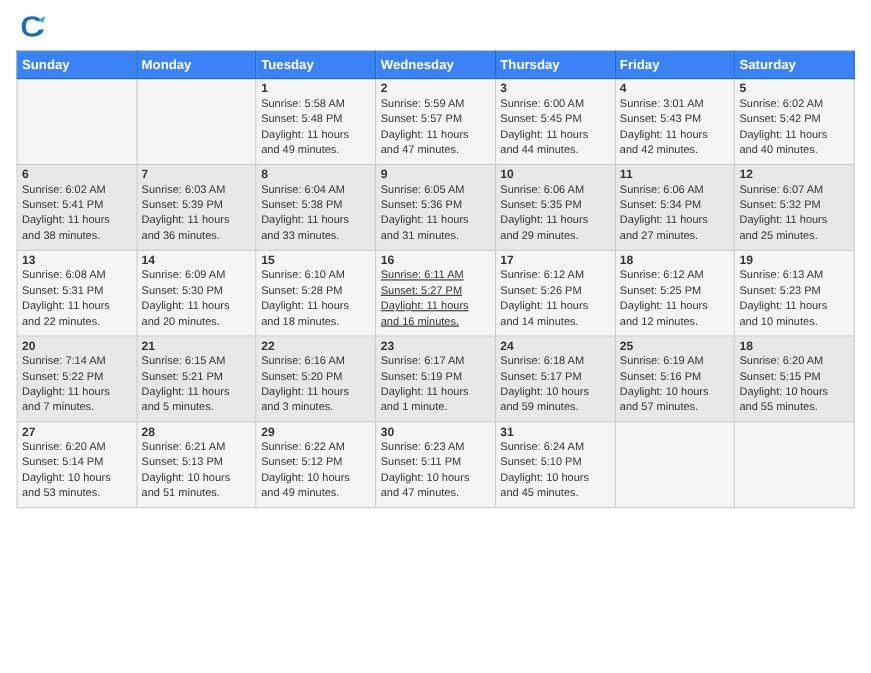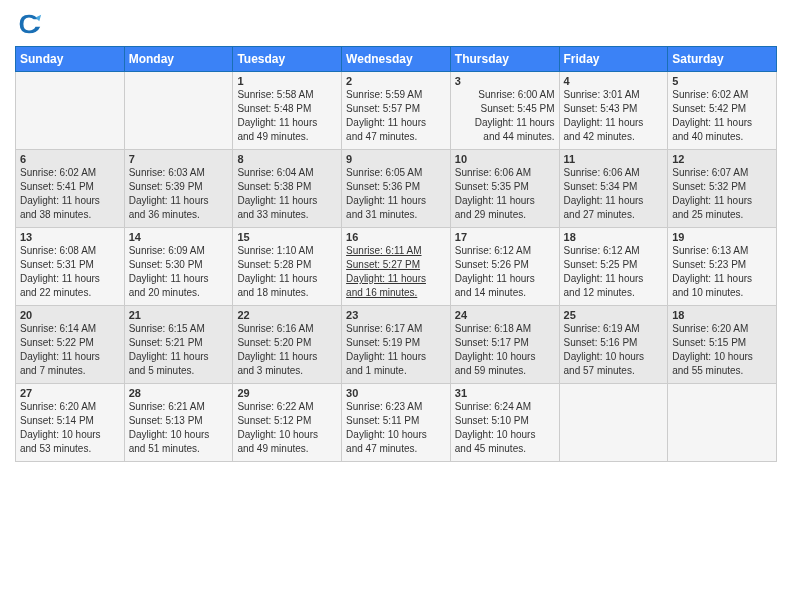--- a/index.html
+++ b/index.html
@@ -142,21 +142,21 @@
           </td>
           <td>
             <span class="day-num">2</span>
             <div class="cell-content" style="white-space: pre-line;">Sunrise: 5:59 AM
 Sunset: 5:57 PM
 Daylight: 11 hours
 and 47 minutes.</div>
           </td>
           <td>
             <span class="day-num">3</span>
-            <div class="cell-content" style="white-space: pre-line; text-align: right;">Sunrise: 6:00 AM
+            <div class="cell-content" style="white-space: pre-line;">Sunrise: 6:00 AM
 Sunset: 5:45 PM
 Daylight: 11 hours
 and 44 minutes.</div>
           </td>
           <td>
             <span class="day-num">4</span>
             <div class="cell-content" style="white-space: pre-line;">Sunrise: 3:01 AM
 Sunset: 5:43 PM
 Daylight: 11 hours
 and 42 minutes.</div>
@@ -230,21 +230,21 @@
           </td>
           <td>
             <span class="day-num">14</span>
             <div class="cell-content" style="white-space: pre-line;">Sunrise: 6:09 AM
 Sunset: 5:30 PM
 Daylight: 11 hours
 and 20 minutes.</div>
           </td>
           <td>
             <span class="day-num">15</span>
-            <div class="cell-content" style="white-space: pre-line;">Sunrise: 1:10 AM
+            <div class="cell-content" style="white-space: pre-line;">Sunrise: 6:10 AM
 Sunset: 5:28 PM
 Daylight: 11 hours
 and 18 minutes.</div>
           </td>
           <td>
             <span class="day-num">16</span>
             <div class="cell-content" style="white-space: pre-line; text-decoration: underline;">Sunrise: 6:11 AM
 Sunset: 5:27 PM
 Daylight: 11 hours
 and 16 minutes.</div>
@@ -267,21 +267,21 @@
             <span class="day-num">19</span>
             <div class="cell-content" style="white-space: pre-line;">Sunrise: 6:13 AM
 Sunset: 5:23 PM
 Daylight: 11 hours
 and 10 minutes.</div>
           </td>
         </tr>
         <tr>
           <td>
             <span class="day-num">20</span>
-            <div class="cell-content" style="white-space: pre-line;">Sunrise: 6:14 AM
+            <div class="cell-content" style="white-space: pre-line;">Sunrise: 7:14 AM
 Sunset: 5:22 PM
 Daylight: 11 hours
 and 7 minutes.</div>
           </td>
           <td>
             <span class="day-num">21</span>
             <div class="cell-content" style="white-space: pre-line;">Sunrise: 6:15 AM
 Sunset: 5:21 PM
 Daylight: 11 hours
 and 5 minutes.</div>

